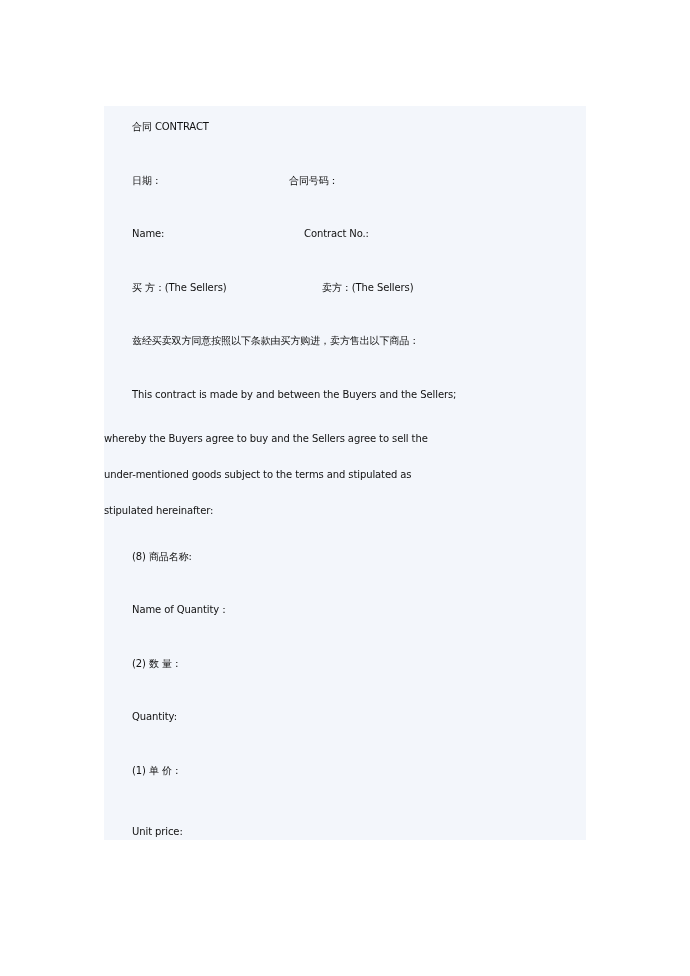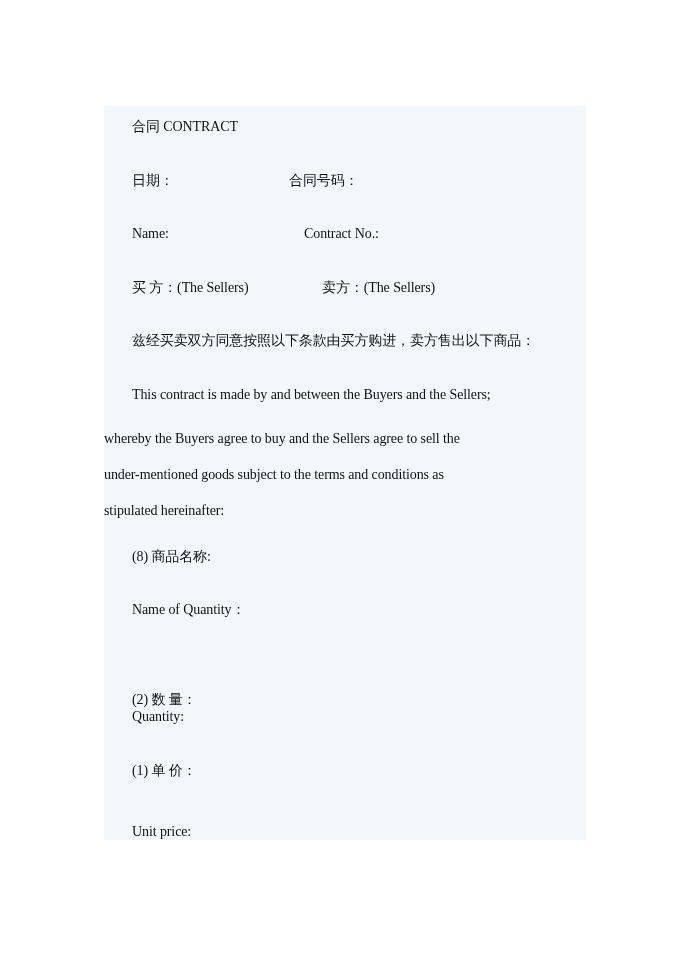--- a/index.html
+++ b/index.html
@@ -6,23 +6,22 @@
   body {
     width: 690px; height: 976px; background: #ffffff; position: relative;
     font-family: "DejaVu Sans", "Liberation Sans", sans-serif; color: #111;
     overflow: hidden;
   }
   .box {
     position: absolute; left: 104px; top: 106px; width: 482px; height: 734px;
     background: #f3f6fb;
   }
   .line {
-    position: absolute; font-size: 14px; line-height: 18px; white-space: nowrap;
+    position: absolute; font-size: 10px; line-height: 18px; white-space: nowrap;
     letter-spacing: -0.1px;
-    font-family: Liberation Serif, serif;
   }
   .ind { left: 132px; }
   .flush { left: 104px; margin-top: 8px; }
 </style>
 </head>
 <body>
 
 <div class="box"></div>
 
 <div class="line ind" style="top:118px">合同 CONTRACT</div>
@@ -33,23 +32,23 @@
 <div class="line ind" style="top:225px">Name:</div>
 <div class="line" style="top:225px; left:304px">Contract No.:</div>
 
 <div class="line ind" style="top:279px">买 方：(The Sellers)</div>
 <div class="line" style="top:279px; left:322px">卖方：(The Sellers)</div>
 
 <div class="line ind" style="top:332px">兹经买卖双方同意按照以下条款由买方购进，卖方售出以下商品：</div>
 
 <div class="line ind" style="top:386px">This contract is made by and between the Buyers and the Sellers;</div>
 <div class="line flush" style="top:422px">whereby the Buyers agree to buy and the Sellers agree to sell the</div>
-<div class="line flush" style="top:458px">under-mentioned goods subject to the terms and conditions as</div>
+<div class="line flush" style="top:458px">under-mentioned goods subject to the terms and stipulated as</div>
 <div class="line flush" style="top:494px">stipulated hereinafter:</div>
 
 <div class="line ind" style="top:548px">(8) 商品名称:</div>
 <div class="line ind" style="top:601px">Name of Quantity：</div>
 
-<div class="line ind" style="top:691px">(2) 数 量：</div>
+<div class="line ind" style="top:655px">(2) 数 量：</div>
 <div class="line ind" style="top:708px">Quantity:</div>
 
 <div class="line ind" style="top:762px">(1) 单 价：</div>
 <div class="line ind" style="top:823px">Unit price:</div>
 
 </body></html>

